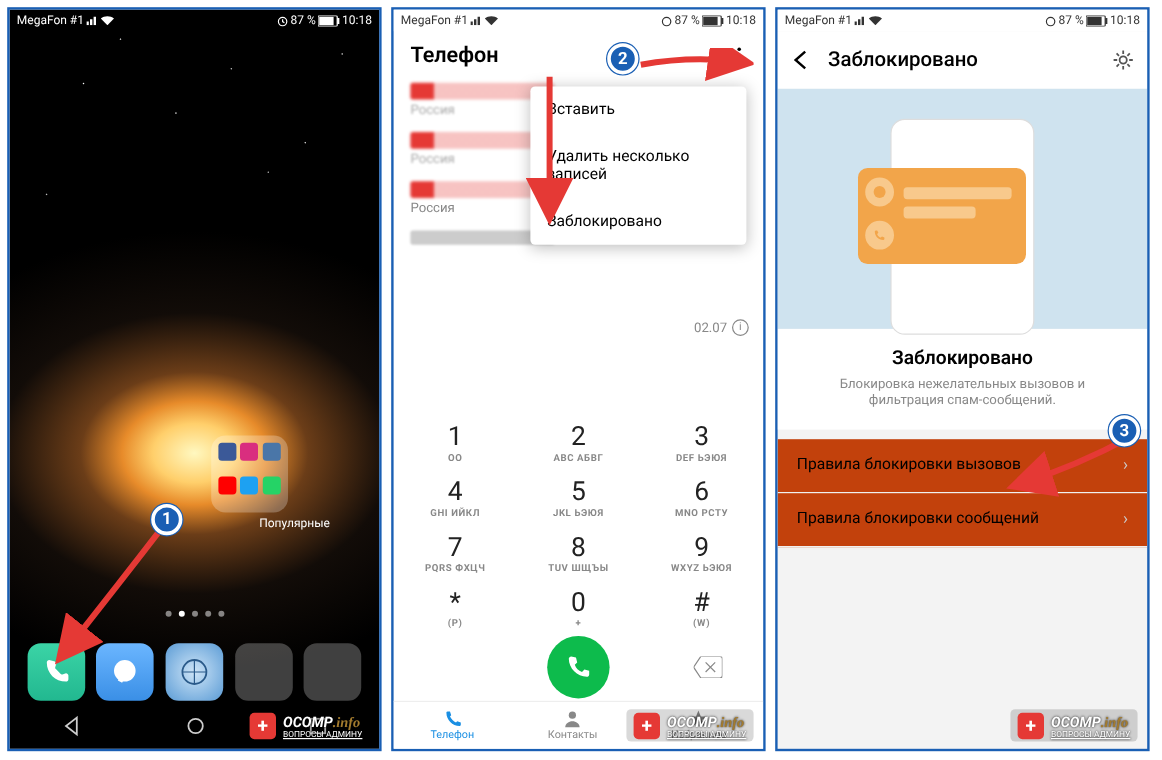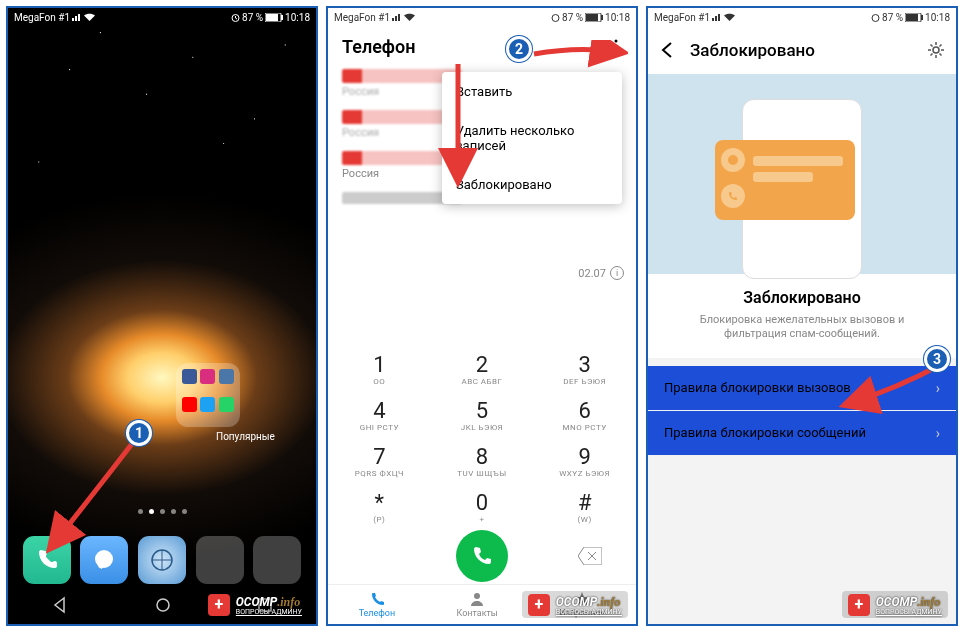--- a/index.html
+++ b/index.html
@@ -136,21 +136,21 @@
     z-index: 10;
   }
   .menu-item { padding: 12px 14px; font-size: 13px; }
   .dialpad {
     position: absolute; bottom: 42px; left: 0; right: 0;
     display: grid; grid-template-columns: repeat(3,1fr);
     text-align: center;
   }
   .key { padding: 6px 0; }
   .key-d { font-size: 22px; font-weight: 400; color:#222; }
-  .key-s { font-size: 8px; color: #888; letter-spacing: 0.5px; }
+  .key-s { font-size: 8px; color: #888; letter-spacing: 0.5px; font-weight: bold; }
   .key-row-action {
     grid-column: 1 / -1;
     display:flex; justify-content:space-between; align-items:center; padding:0 34px;
   }
   .call-btn {
     width:52px;height:52px;border-radius:50%;
     background:#0dbb4c;display:flex;align-items:center;justify-content:center;
   }
   .bottom-tabs {
     position:absolute;bottom:0;left:0;right:0;height:40px;
@@ -186,21 +186,21 @@
     height:10px;background:#f8c98c;border-radius:3px;margin:6px 0 4px 28px;width:90px;
   }
   .hero-circle {
     position:absolute;width:24px;height:24px;border-radius:50%;
     background:#f8c98c;left:6px;
     display:flex;align-items:center;justify-content:center;
   }
   .blocked-info { background:#fff; text-align:center; padding:14px 20px 16px; }
   .blocked-title { font-size:16px; font-weight:600; margin-bottom:6px; }
   .blocked-sub { font-size:11px; color:#888; line-height:1.3; }
-  .settings-list { background:#1d4ed8; margin-top:8px; }
+  .settings-list { background:#c2410c; margin-top:8px; }
   .settings-row {
     padding:14px 16px; font-size:13px;
     display:flex;justify-content:space-between;align-items:center;
     border-bottom:1px solid #f0f0f0;
   }
   .chev { color:#ccc; font-size:14px; }
 
   
   .badge {
     position:absolute; width:26px;height:26px;border-radius:50%;
@@ -417,21 +417,21 @@
     <div class="key">
         <div class="key-d">2</div>
         <div class="key-s">ABC АБВГ</div>
       </div>
     <div class="key">
         <div class="key-d">3</div>
         <div class="key-s">DEF ЬЭЮЯ</div>
       </div>
     <div class="key">
         <div class="key-d">4</div>
-        <div class="key-s">GHI РСТУ</div>
+        <div class="key-s">GHI ИЙКЛ</div>
       </div>
     <div class="key">
         <div class="key-d">5</div>
         <div class="key-s">JKL ЬЭЮЯ</div>
       </div>
     <div class="key">
         <div class="key-d">6</div>
         <div class="key-s">MNO РСТУ</div>
       </div>
     <div class="key">

